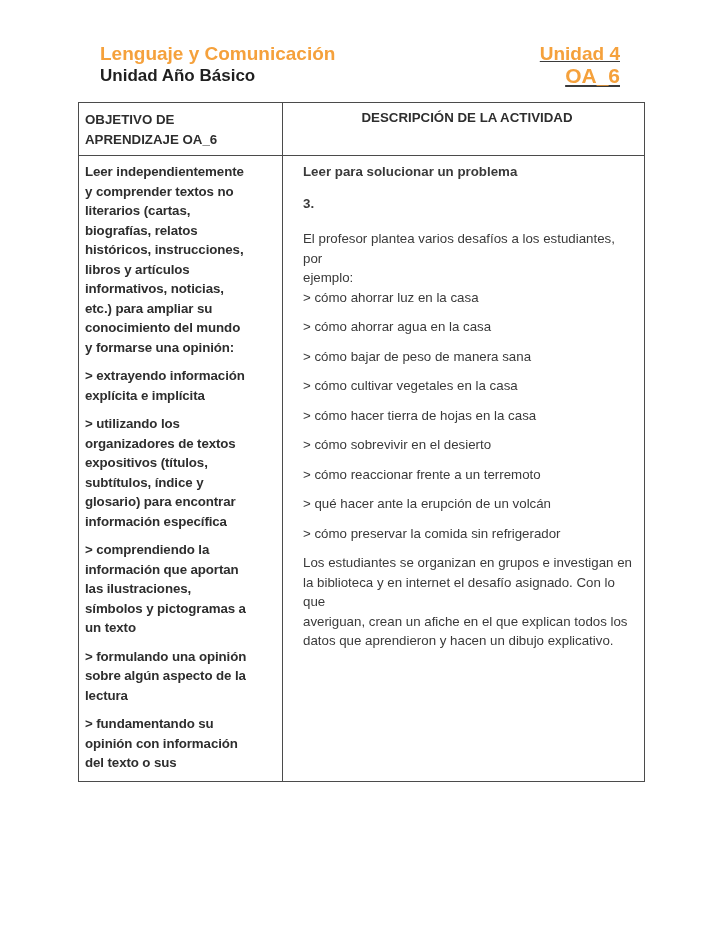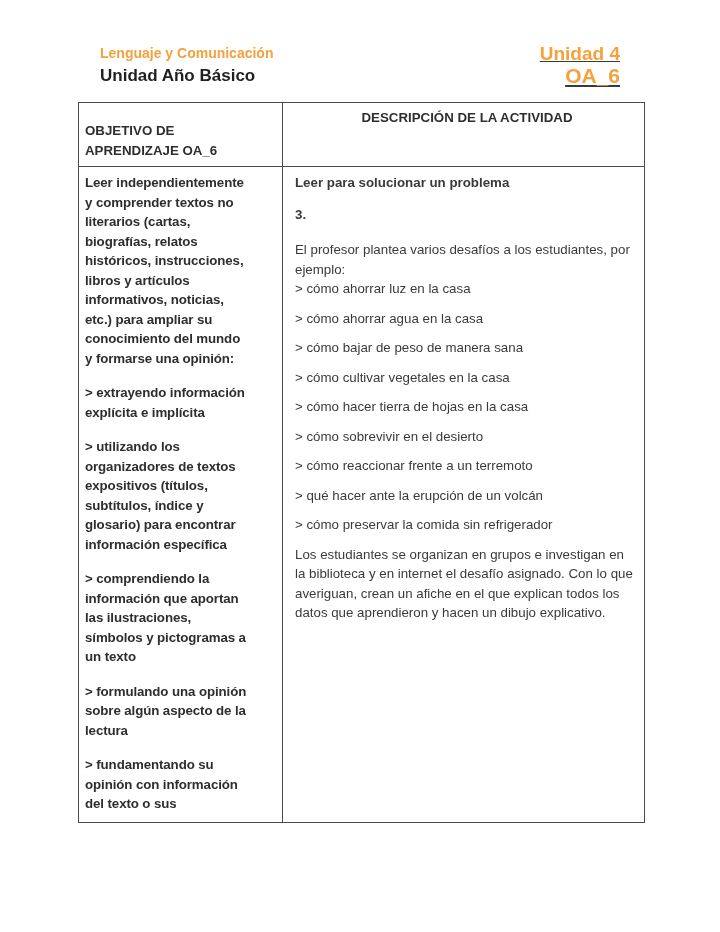--- a/index.html
+++ b/index.html
@@ -22,21 +22,21 @@
   }
   .doc-header {
     display: flex;
     justify-content: space-between;
     align-items: flex-start;
     margin: 42px 100px 0 100px;
   }
   .dh-left { text-align: left; }
   .dh-right { text-align: right; text-decoration: underline; }
   .subject {
-    font-size: 14px;
+    font-size: 19px;
     font-weight: bold;
     line-height: 23px;
     color: var(--accent-orange, #F5A13C);
   }
   .grade {
     font-size: 17px;
     font-weight: bold;
     line-height: 21px;
     color: #1f1f1f;
   }
@@ -68,40 +68,40 @@
   table.activities th,
   table.activities td {
     border: 1px solid var(--border-gray, #4b4b4b);
     vertical-align: top;
     font-size: 13.3px;
     line-height: 19.5px;
   }
   th.col-obj {
     width: 191px;
     text-align: left;
-    padding: 18px 6px 6px 6px;
+    padding: 7px 6px 6px 6px;
     color: #2e2e2e;
   }
   th.col-desc {
     text-align: center;
     padding: 5px 6px 6px 13px;
     color: #2e2e2e;
   }
   td.obj-cell {
     padding: 6px 6px 8px 6px;
     font-weight: bold;
     color: #2e2e2e;
     letter-spacing: -0.1px;
   }
   td.act-cell {
-    padding: 6px 8px 8px 12px;
+    padding: 6px 8px 8px 20px;
   }
   p { margin: 0; }
   .prewrap { white-space: pre-line; }
-  .obj-bullet { margin-top: 15px; }
+  .obj-bullet { margin-top: 9px; }
   .act-heading { font-weight: bold; }
   .act-number { font-weight: bold; margin-top: 12px; }
   .act-intro { margin-top: 16px; }
   .challenges p { margin-top: 10px; }
   .challenges p:nth-of-type(1) { margin-top: 0; }
   .act-closing { margin-top: 10px; }
 </style>
 </head>
 <body>
 

